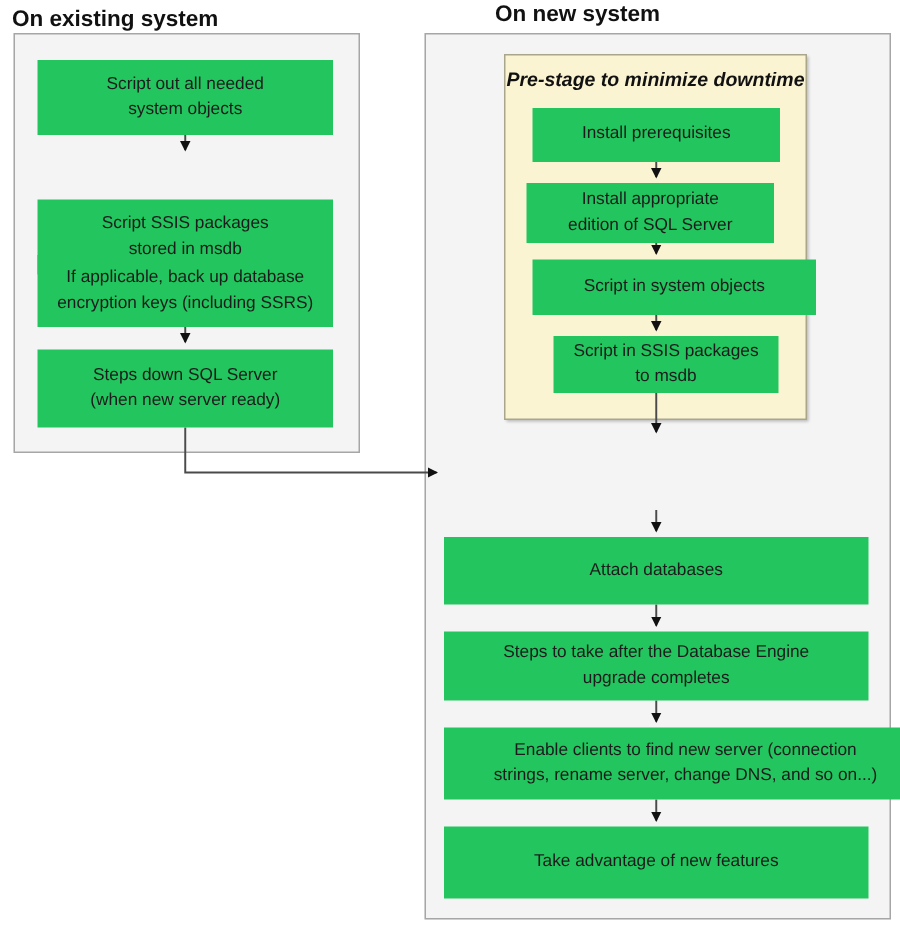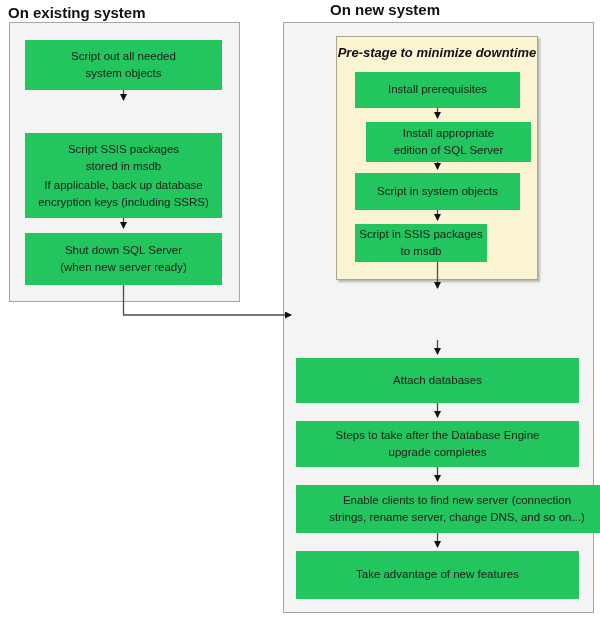--- a/index.html
+++ b/index.html
@@ -66,28 +66,28 @@
       <line x1="437.5" y1="533" x2="437.5" y2="547" marker-end="url(#ah)"></line>
     </g>
   </svg>
 
   <div class="box" style="left:25px;top:40px;width:197px;height:50px;">Script out all needed
 system objects</div>
   <div class="box" style="left:25px;top:105px;width:197px;height:50px;margin-top:28px;">Script SSIS packages
 stored in msdb</div>
   <div class="box" style="left:25px;top:170px;width:197px;height:48px;">If applicable, back up database
 encryption keys (including SSRS)</div>
-  <div class="box" style="left:25px;top:233px;width:197px;height:52px;">Shut down SQL Server
+  <div class="box" style="left:25px;top:233px;width:197px;height:52px;">Steps down SQL Server
 (when new server ready)</div>
 
   <div class="box" style="left:355px;top:72px;width:165px;height:36px;">Install prerequisites</div>
-  <div class="box" style="left:366px;top:122px;width:165px;height:40px;">Install appropriate
+  <div class="box" style="left:351px;top:122px;width:165px;height:40px;">Install appropriate
 edition of SQL Server</div>
-  <div class="box" style="left:355px;top:173px;width:165px;height:37px;">Script in system objects</div>
-  <div class="box" style="left:355px;top:224px;width:132px;height:38px;">Script in SSIS packages
+  <div class="box" style="left:355px;top:173px;width:189px;height:37px;">Script in system objects</div>
+  <div class="box" style="left:369px;top:224px;width:150px;height:38px;">Script in SSIS packages
 to msdb</div>
 
   <div class="box" style="left:296px;top:358px;width:283px;height:45px;">Attach databases</div>
   <div class="box" style="left:296px;top:421px;width:283px;height:46px;">Steps to take after the Database Engine
 upgrade completes</div>
   <div class="box" style="left:296px;top:485px;width:322px;height:48px;">Enable clients to find new server (connection
 strings, rename server, change DNS, and so on...)</div>
   <div class="box" style="left:296px;top:551px;width:283px;height:48px;">Take advantage of new features</div>
 
 </div>

